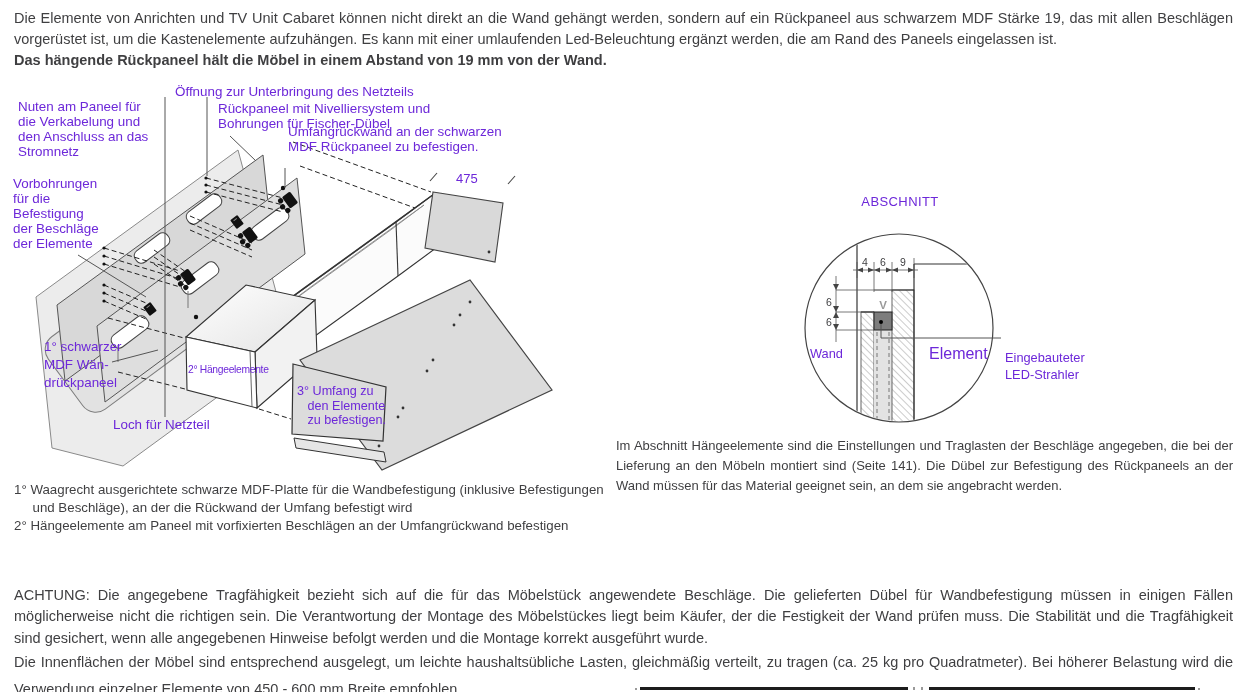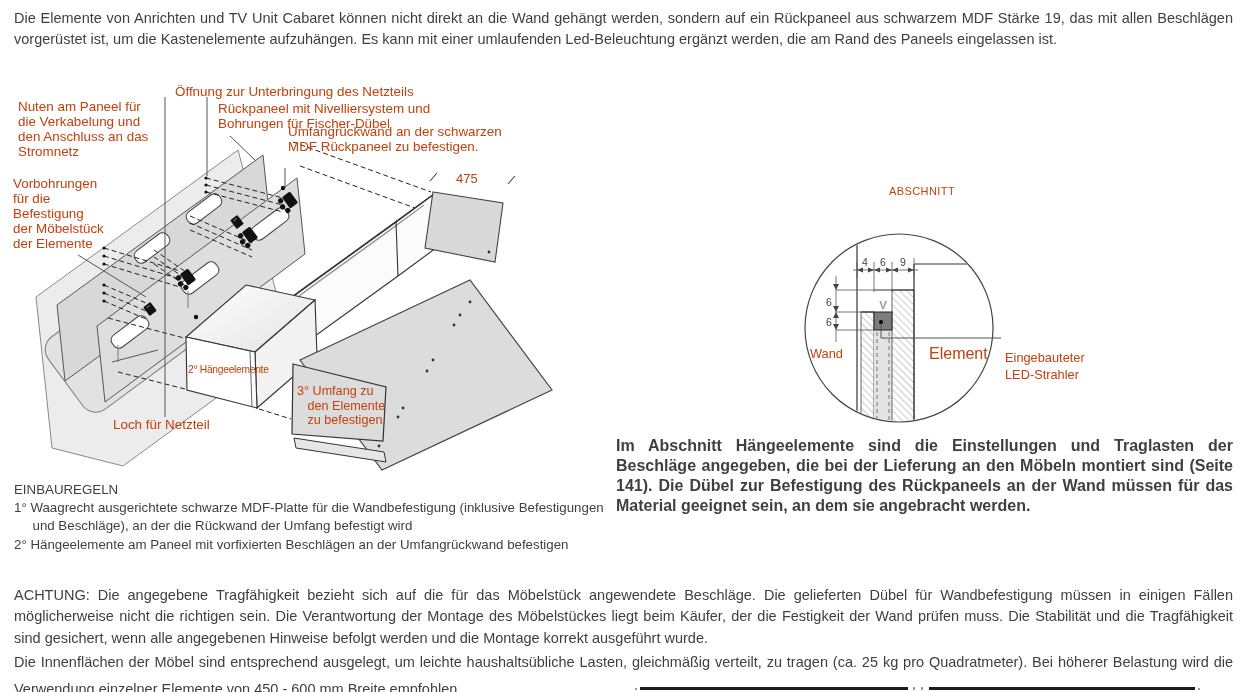--- a/index.html
+++ b/index.html
@@ -4,35 +4,36 @@
 <style>
   html,body{margin:0;padding:0;background:#fff;}
   #page{position:relative;width:1239px;height:692px;background:#ffffff;overflow:hidden;
         font-family:"Liberation Sans","DejaVu Sans",sans-serif;color:#3f3f41;}
   .abs{position:absolute;}
   .body-text{font-size:14.5px;line-height:21px;margin:0;}
   .bold{font-weight:bold;}
   .justify{text-align:justify;}
   .pre{white-space:pre-line;}
   .prewrap{white-space:pre-wrap;}
-  .dlabel{font-size:13.4px;line-height:15px;color:#c2410c;}
-  .note{font-size:16px;line-height:20px;font-weight:bold;text-align:justify;margin:0;}
+  .dlabel{font-size:13.4px;line-height:15px;color:#6d28d9;}
+  .note{font-size:13px;line-height:20px;font-weight:normal;text-align:justify;margin:0;}
   .einbau{font-size:13.3px;line-height:18.2px;}
   .bar{position:absolute;height:3px;background:#1c1c1c;}
   .tick{position:absolute;background:#9a9a9a;}
   svg{display:block;}
   .svgtext{font-family:"Liberation Sans","DejaVu Sans",sans-serif;}
 </style>
 </head>
 <body>
 
 <div id="page">
 
   <div class="abs" style="left:14px;top:8px;width:1219px;">
     <p class="body-text justify">Die Elemente von Anrichten und TV Unit Cabaret können nicht direkt an die Wand gehängt werden, sondern auf ein Rückpaneel aus schwarzem MDF Stärke 19, das mit allen Beschlägen vorgerüstet ist, um die Kastenelemente aufzuhängen. Es kann mit einer umlaufenden Led-Beleuchtung ergänzt werden, die am Rand des Paneels eingelassen ist.</p>
+    <p class="body-text bold">Das hängende Rückpaneel hält die Möbel in einem Abstand von 19 mm von der Wand.</p>
   </div>
 
   <svg class="abs" style="left:0;top:80px;" width="620" height="420" viewBox="0 80 620 420">
     <defs>
       <linearGradient id="gtop" x1="0" y1="0" x2="1" y2="0">
         <stop offset="0" stop-color="#ffffff"></stop>
           <stop offset="1" stop-color="#dcdcdc"></stop>
       </linearGradient>
       <linearGradient id="gtop2" x1="0" y1="0" x2="1" y2="1">
         <stop offset="0" stop-color="#ffffff"></stop>
@@ -188,30 +189,33 @@
 die Verkabelung und
 den Anschluss an das
 Stromnetz</div>
   <div class="abs dlabel pre" style="left:218px;top:101px;">Rückpaneel mit Nivelliersystem und
 Bohrungen für Fischer-Dübel</div>
   <div class="abs dlabel pre" style="left:288px;top:124px;">Umfangrückwand an der schwarzen
 MDF Rückpaneel zu befestigen.</div>
   <div class="abs dlabel pre" style="left:13px;top:176px;">Vorbohrungen
 für die
 Befestigung
-der Möbelstück
+der Beschläge
 der Elemente</div>
   <div class="abs dlabel" style="left:456px;top:171px;font-size:13px;">475</div>
+  <div class="abs dlabel pre" style="left:44px;top:338px;line-height:18px;">1° schwarzer
+MDF Wän-
+drückpaneel</div>
   <div class="abs dlabel" style="left:188px;top:362px;font-size:10.3px;letter-spacing:-0.3px;white-space:nowrap;">2° Hängeelemente</div>
   <div class="abs dlabel prewrap" style="left:297px;top:384px;font-size:12.6px;line-height:14.5px;">3° Umfang zu
    den Elemente
    zu befestigen.</div>
   <div class="abs dlabel" style="left:113px;top:417px;white-space:nowrap;">Loch für Netzteil</div>
 
-  <div class="abs dlabel" style="left:845px;top:184px;width:110px;text-align:right;font-size:11px;letter-spacing:0.4px;">ABSCHNITT</div>
+  <div class="abs dlabel" style="left:845px;top:194px;width:110px;text-align:center;font-size:13px;letter-spacing:0.4px;">ABSCHNITT</div>
 
   <svg class="abs" style="left:795px;top:228px;" width="310" height="200" viewBox="795 228 310 200">
     <defs>
       <pattern id="hatch" width="5" height="5" patternUnits="userSpaceOnUse" patternTransform="rotate(-45)">
         <line x1="0" y1="0" x2="0" y2="5" stroke="#999" stroke-width="1"></line>
       </pattern>
       <clipPath id="circleClip">
           <circle cx="899" cy="328" r="93"></circle>
         </clipPath>
     </defs>
@@ -281,21 +285,20 @@
   <div class="abs dlabel" style="left:810px;top:346px;font-size:12.8px;">Wand</div>
   <div class="abs dlabel" style="left:929px;top:346px;font-size:16px;">Element</div>
   <div class="abs dlabel pre" style="left:1005px;top:321px;font-size:12.8px;line-height:17px;margin-top:28px;">Eingebauteter
 LED-Strahler</div>
 
   <div class="abs" style="left:616px;top:436px;width:617px;">
     <p class="note">Im Abschnitt Hängeelemente sind die Einstellungen und Traglasten der Beschläge angegeben, die bei der Lieferung an den Möbeln montiert sind (Seite 141). Die Dübel zur Befestigung des Rückpaneels an der Wand müssen für das Material geeignet sein, an dem sie angebracht werden.</p>
   </div>
 
   <div class="abs einbau" style="left:14px;top:481px;width:650px;">
-    <div>EINBAUREGELN</div>
     <div class="prewrap">1° Waagrecht ausgerichtete schwarze MDF-Platte für die Wandbefestigung (inklusive Befestigungen
      und Beschläge), an der die Rückwand der Umfang befestigt wird</div>
     <div class="prewrap">2° Hängeelemente am Paneel mit vorfixierten Beschlägen an der Umfangrückwand befestigen</div>
   </div>
 
   <div class="abs" style="left:14px;top:585px;width:1219px;">
     <p class="body-text justify" style="line-height:21.3px;">ACHTUNG: Die angegebene Tragfähigkeit bezieht sich auf die für das Möbelstück angewendete Beschläge. Die gelieferten Dübel für Wandbefestigung müssen in einigen Fällen möglicherweise nicht die richtigen sein. Die Verantwortung der Montage des Möbelstückes liegt beim Käufer, der die Festigkeit der Wand prüfen muss. Die Stabilität und die Tragfähigkeit sind gesichert, wenn alle angegebenen Hinweise befolgt werden und die Montage korrekt ausgeführt wurde.</p>
     <p class="body-text justify" style="line-height:27px;">Die Innenflächen der Möbel sind entsprechend ausgelegt, um leichte haushaltsübliche Lasten, gleichmäßig verteilt, zu tragen (ca. 25 kg pro Quadratmeter). Bei höherer Belastung wird die Verwendung einzelner Elemente von 450 - 600 mm Breite empfohlen.</p>
   </div>
 

